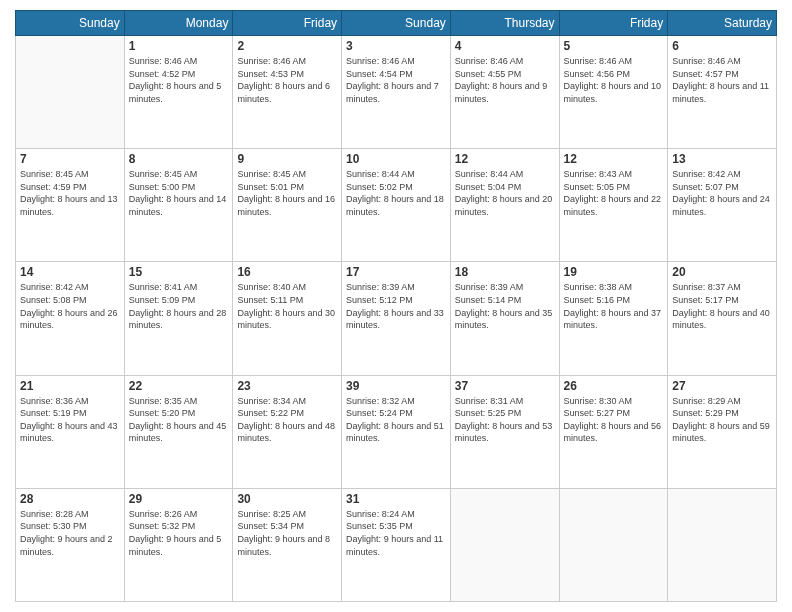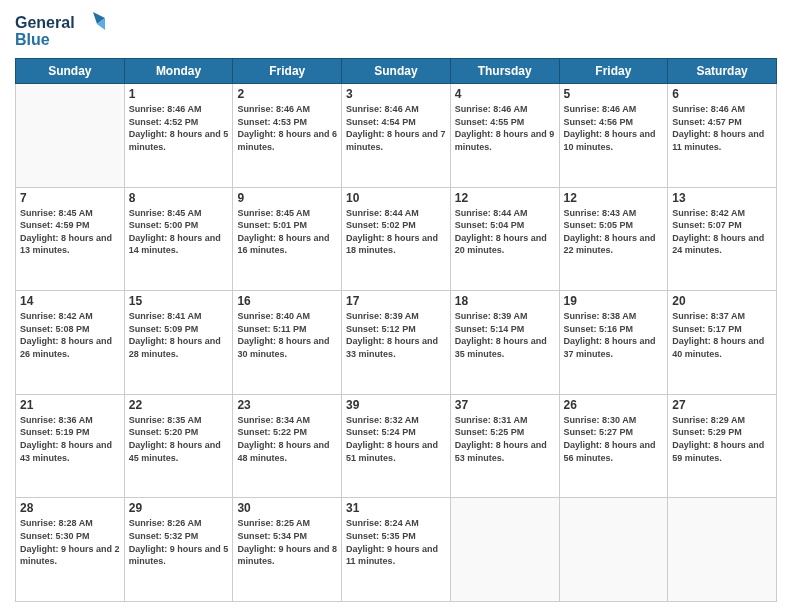--- a/index.html
+++ b/index.html
@@ -45,67 +45,52 @@
       flex: 1;
       border: 1px solid #ccc;
       border-collapse: collapse;
       width: 100%;
       table-layout: fixed;
     }
     .calendar th {
       background: #2471a3;
       color: white;
       font-size: 12px;
-      font-weight: bold;
+      font-weight: normal;
       padding: 5px 4px;
-      text-align: center;
+      text-align: right;
       border: 1px solid #1a5276;
     }
     .calendar td {
       border: 1px solid #ccc;
       vertical-align: top;
       padding: 3px 4px;
       font-size: 9.5px;
       color: #333;
       height: 88px;
     }
     .day-number {
       font-size: 12px;
       font-weight: bold;
       color: #333;
       margin-bottom: 2px;
     }
     .day-info {
       font-size: 9px;
       color: #444;
       line-height: 1.4;
-      font-weight: bold;
     }
     .empty-cell {
       background: #f9f9f9;
     }
   </style>
 </head>
 <body>
 
 <div class="page">
-  <div class="header">
-    <div class="logo">
-  <svg width="90" height="40" viewBox="0 0 90 40" xmlns="http://www.w3.org/2000/svg">
-    <text x="0" y="18" font-family="Arial" font-size="16" font-weight="bold" fill="#1a3a5c">General</text>
-    <text x="0" y="35" font-family="Arial" font-size="16" font-weight="bold" fill="#2471a3">Blue</text>
-    <polygon points="78,2 90,8 82,14" fill="#2471a3"></polygon>
-    <polygon points="82,14 90,8 90,20" fill="#5dade2"></polygon>
-  </svg>
-</div>
-    <div class="title-area">
-      <div class="month-title"></div>
-      <div class="location"></div>
-    </div>
-  </div>
 
   <table class="calendar">
     <thead>
       <tr>
         <th>Sunday</th>
         <th>Monday</th>
         <th>Friday</th>
         <th>Sunday</th>
         <th>Thursday</th>
         <th>Friday</th>

